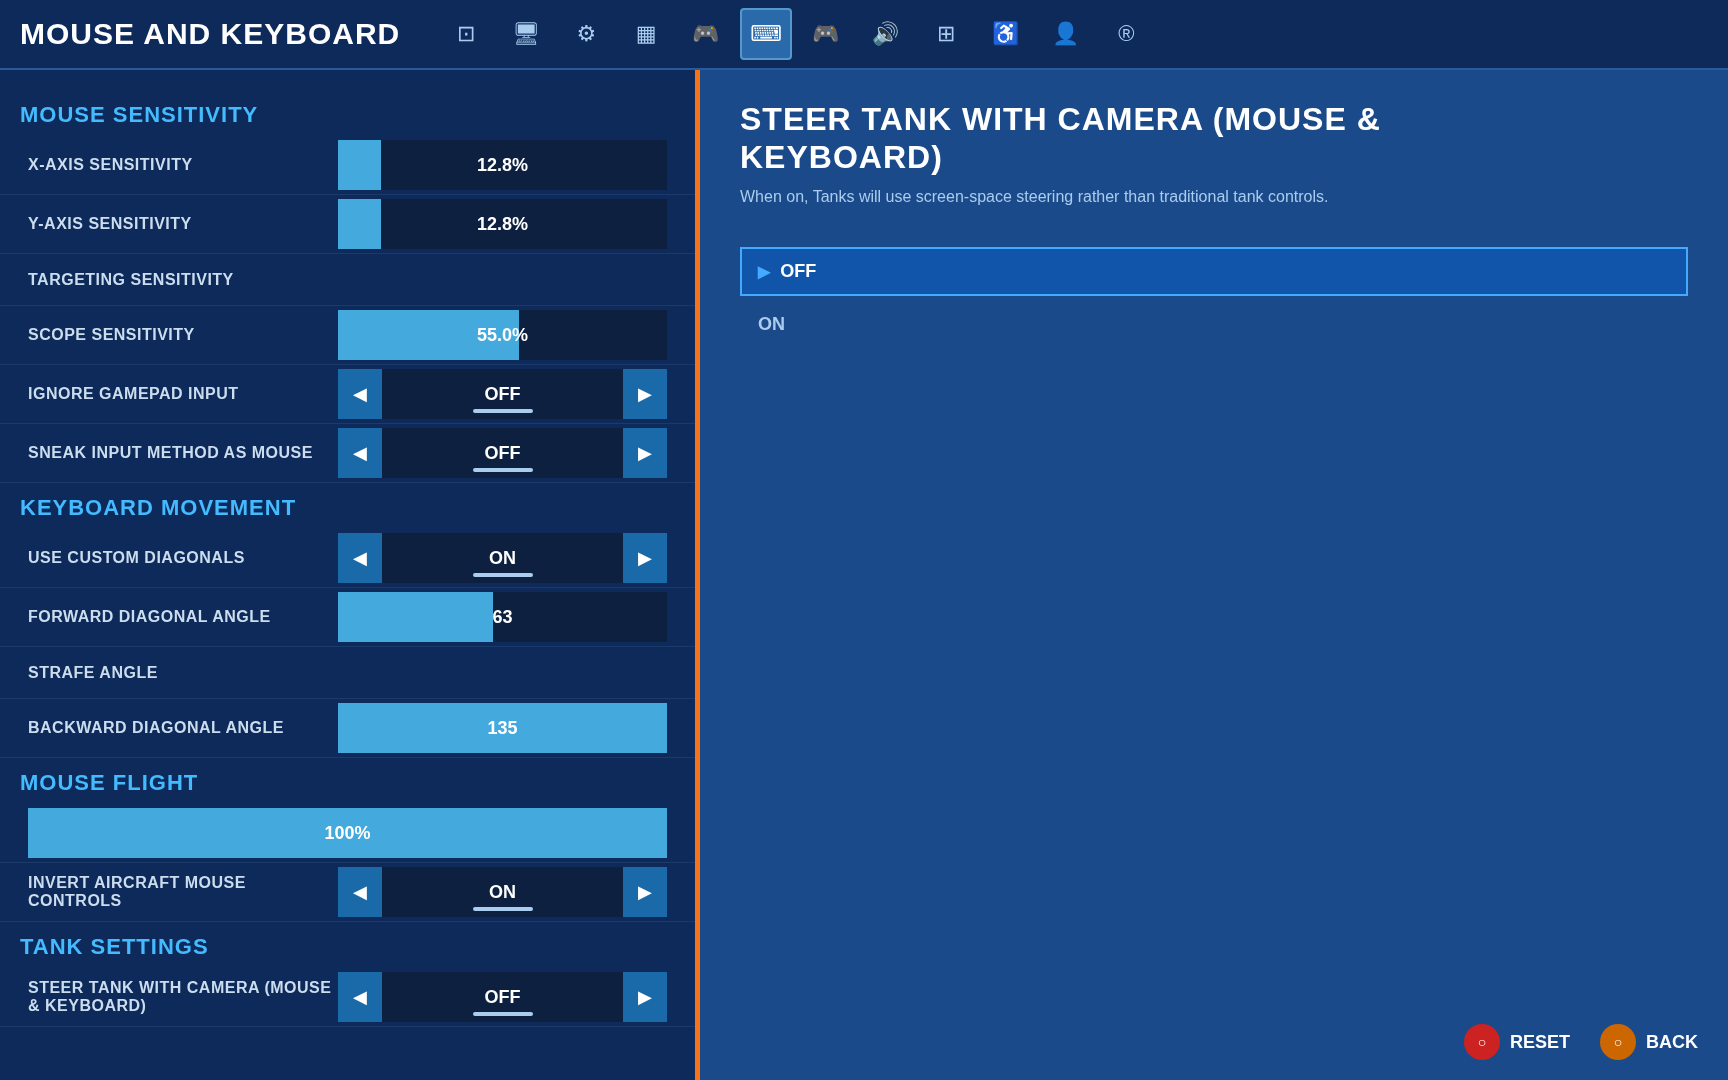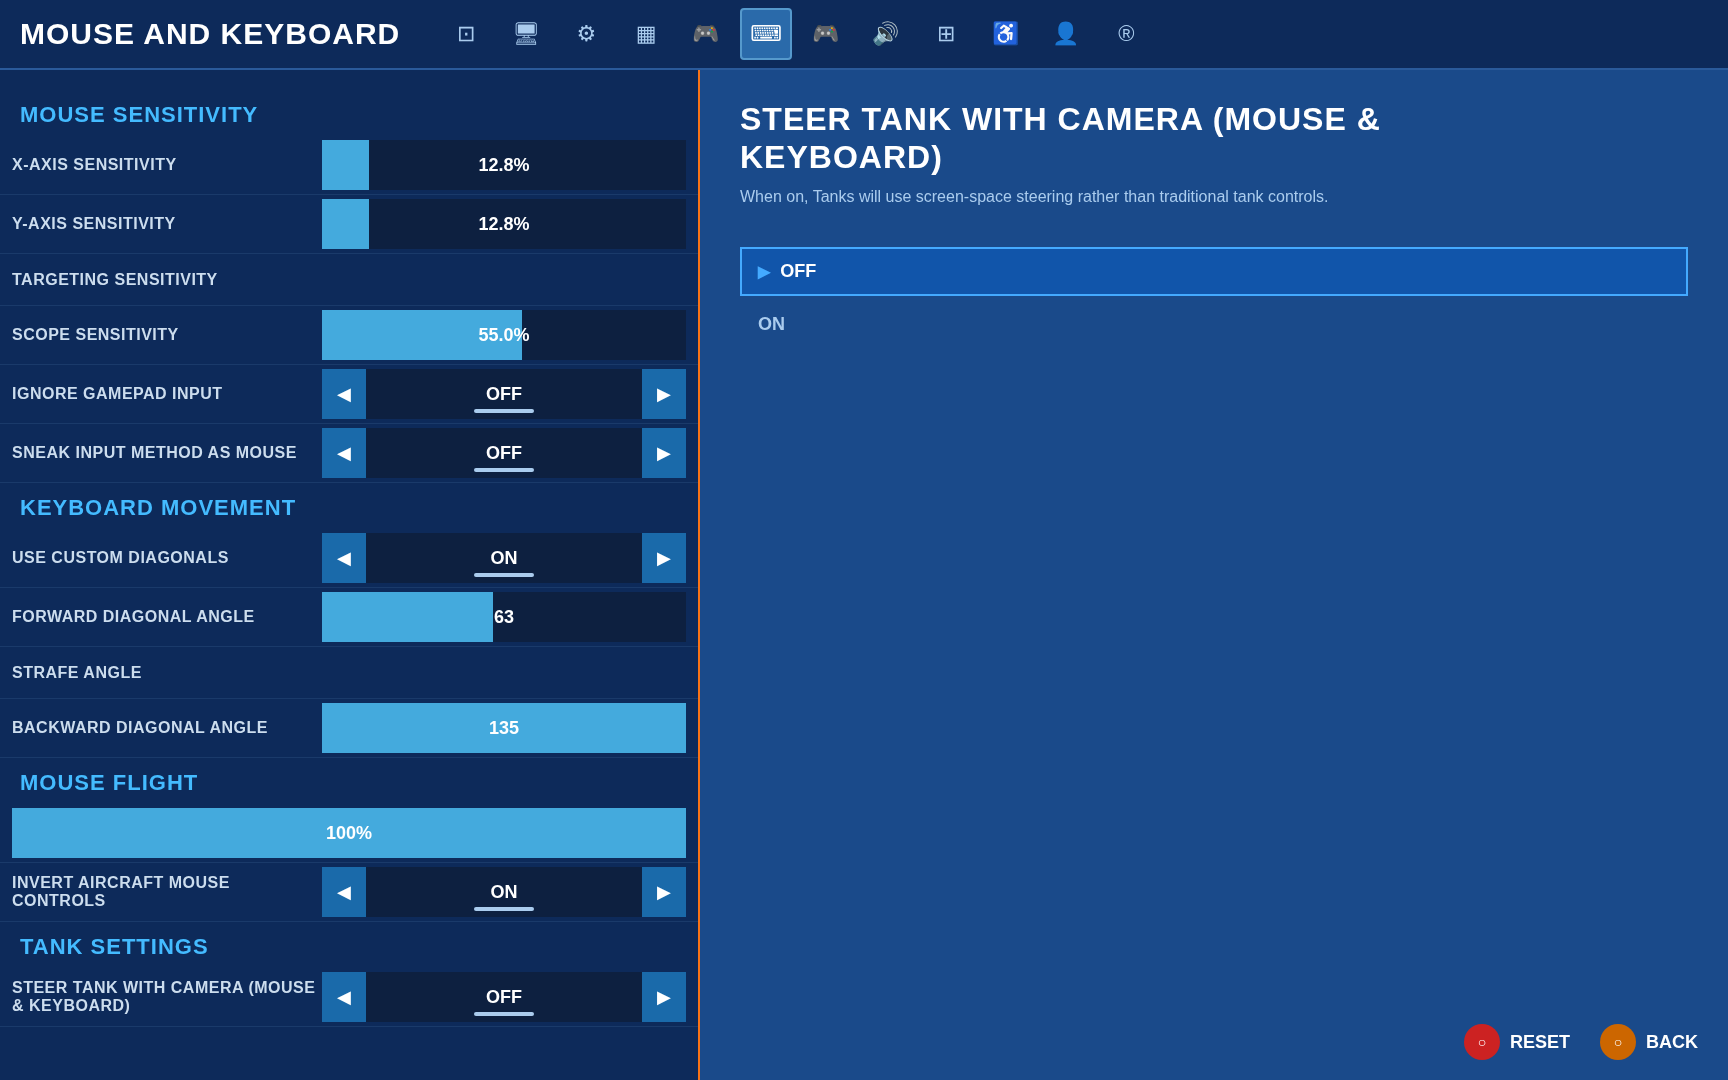--- a/index.html
+++ b/index.html
@@ -59,36 +59,36 @@
       height: calc(1080px - 70px);
     }
 
     
     .left-panel {
       width: 700px;
       min-width: 700px;
       background: #0d2a5a;
       overflow-y: auto;
       padding: 20px 0;
-      border-right: 2px solid #f97316;
+      border-right: 5px solid #f97316;
     }
 
     .section-title {
       color: #44bbff;
       font-size: 22px;
       font-weight: 900;
       text-transform: uppercase;
       padding: 12px 20px 8px 20px;
       letter-spacing: 1px;
     }
 
     .setting-row {
       display: flex;
       align-items: center;
-      padding: 4px 12px;
+      padding: 4px 28px;
       min-height: 52px;
       border-bottom: 1px solid #1a3a6a;
     }
 
     .setting-label {
       color: #ccddee;
       font-size: 16px;
       font-weight: 700;
       text-transform: uppercase;
       width: 310px;

